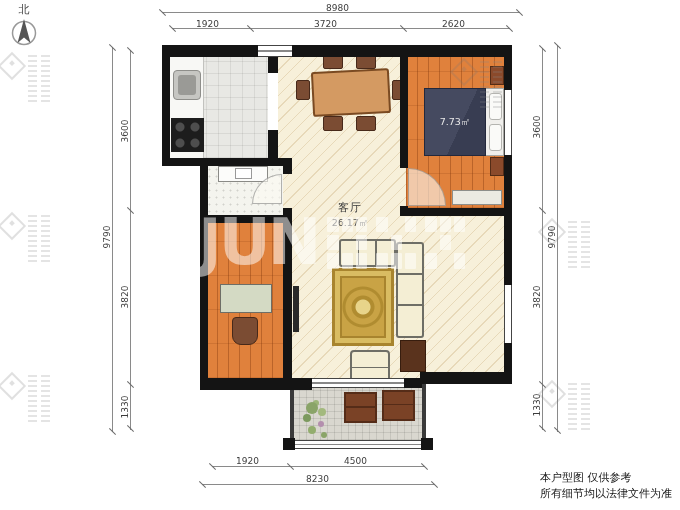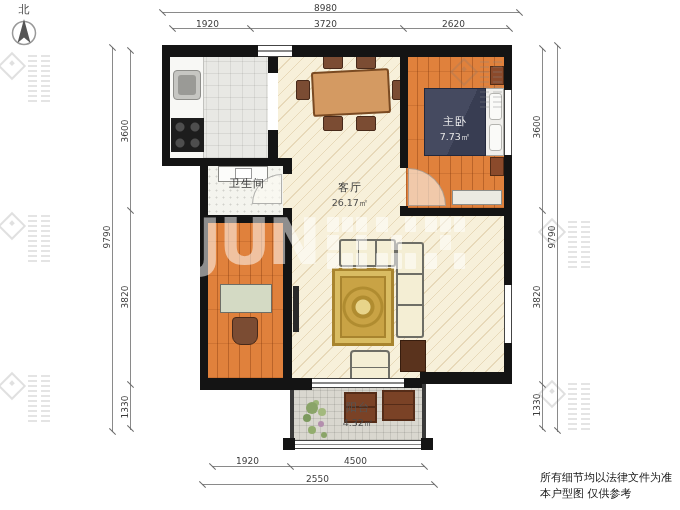--- a/index.html
+++ b/index.html
@@ -125,60 +125,54 @@
   <div class="f" style="left:489px;top:124px;width:13px;height:27px;background:#fafaf8;border:1px solid #b4b4b0;border-radius:3px;"></div>
   <div class="f" style="left:490px;top:66px;width:14px;height:19px;background:#8b4a2b;border:1px solid #542c16;"></div>
   <div class="f" style="left:490px;top:157px;width:14px;height:19px;background:#8b4a2b;border:1px solid #542c16;"></div>
   <div class="f" style="left:452px;top:190px;width:50px;height:15px;background:#eceae2;border:1px solid #8e8e8a;background-image:linear-gradient(to right,transparent 0 24%,#8e8e8a 24% 26%,transparent 26% 49%,#8e8e8a 49% 51%,transparent 51% 74%,#8e8e8a 74% 76%,transparent 76%);"></div>
 
   <div class="f" style="left:306px;top:402px;width:12px;height:12px;border-radius:50%;background:#8aa468;box-shadow:10px 4px 0 -2px #a3b97e,-5px 10px 0 -2px #7d9a5f,9px 16px 0 -3px #b48fae,0px 22px 0 -2px #93ad6e,12px 27px 0 -3px #8aa468,4px -5px 0 -3px #9db578;"></div>
   <div class="f" style="left:344px;top:392px;width:33px;height:31px;background:#7a4226;border:2px solid #552c18;background-image:linear-gradient(to bottom,transparent 0 45%,#552c18 45% 50%,transparent 50%);"></div>
   <div class="f" style="left:382px;top:390px;width:33px;height:31px;background:#7a4226;border:2px solid #552c18;background-image:linear-gradient(to bottom,transparent 0 45%,#552c18 45% 50%,transparent 50%);"></div>
 
   <div class="rlabel" style="left:192px;top:176px;">
-    <div class="n">卫生间</div>
-  </div>
-  <div class="rlabel" style="left:295px;top:180px;text-align:center;">
+  </div>
+  <div class="rlabel" style="left:295px;top:200px;text-align:center;">
     <div class="n">客厅</div>
     <div class="a">26.17㎡</div>
   </div>
   <div class="rlabel light" style="left:400px;top:114px;">
-    <div class="n">主卧</div>
     <div class="a">7.73㎡</div>
   </div>
   <div class="rlabel" style="left:190px;top:287px;">
-  </div>
-  <div class="rlabel" style="left:303px;top:400px;color:#555;">
-    <div class="n">阳台</div>
-    <div class="a">4.32㎡</div>
   </div>
 
   <div class="dh" style="left:162px;top:12px;width:358px;"></div>
   <div class="tk" style="left:158px;top:12px;"></div>
   <div class="tk" style="left:515px;top:12px;"></div>
-  <span class="dlab" style="left:314px;top:3px;">8980</span>
+  <span class="dlab" style="left:326px;top:3px;">8980</span>
   <div class="dh" style="left:172px;top:28px;width:338px;"></div>
   <div class="tk" style="left:168px;top:28px;"></div>
   <div class="tk" style="left:246px;top:28px;"></div>
   <div class="tk" style="left:399px;top:28px;"></div>
   <div class="tk" style="left:505px;top:28px;"></div>
   <span class="dlab" style="left:196px;top:19px;">1920</span>
   <span class="dlab" style="left:314px;top:19px;">3720</span>
   <span class="dlab" style="left:442px;top:19px;">2620</span>
 
   <div class="dh" style="left:212px;top:466px;width:213px;"></div>
   <div class="tk" style="left:208px;top:466px;"></div>
   <div class="tk" style="left:286px;top:466px;"></div>
   <div class="tk" style="left:420px;top:466px;"></div>
   <span class="dlab" style="left:236px;top:456px;">1920</span>
   <span class="dlab" style="left:344px;top:456px;">4500</span>
   <div class="dh" style="left:202px;top:484px;width:233px;"></div>
   <div class="tk" style="left:198px;top:484px;"></div>
   <div class="tk" style="left:430px;top:484px;"></div>
-  <span class="dlab" style="left:306px;top:474px;">2550</span>
+  <span class="dlab" style="left:306px;top:474px;">8230</span>
 
   <div class="dv" style="left:112px;top:47px;height:385px;"></div>
   <div class="tk" style="left:108px;top:47px;"></div>
   <div class="tk" style="left:108px;top:431px;"></div>
   <span class="dlabv" style="left:89px;top:232px;">9790</span>
   <div class="dv" style="left:130px;top:50px;height:380px;"></div>
   <div class="tk" style="left:126px;top:50px;"></div>
   <div class="tk" style="left:126px;top:210px;"></div>
   <div class="tk" style="left:126px;top:384px;"></div>
   <div class="tk" style="left:126px;top:428px;"></div>
@@ -280,17 +274,17 @@
     </div>
   <div class="stamp" style="left:540px;top:378px;">
       <div class="dm">
         <i></i>
       </div>
       <div class="tcol" style="left:28px;"></div>
       <div class="tcol" style="left:41px;"></div>
     </div>
 
   <div id="disclaimer">
+    <div>本户型图 仅供参考</div>
     <div>所有细节均以法律文件为准</div>
-    <div>本户型图 仅供参考</div>
   </div>
 
 </div>
 
 </body></html>

